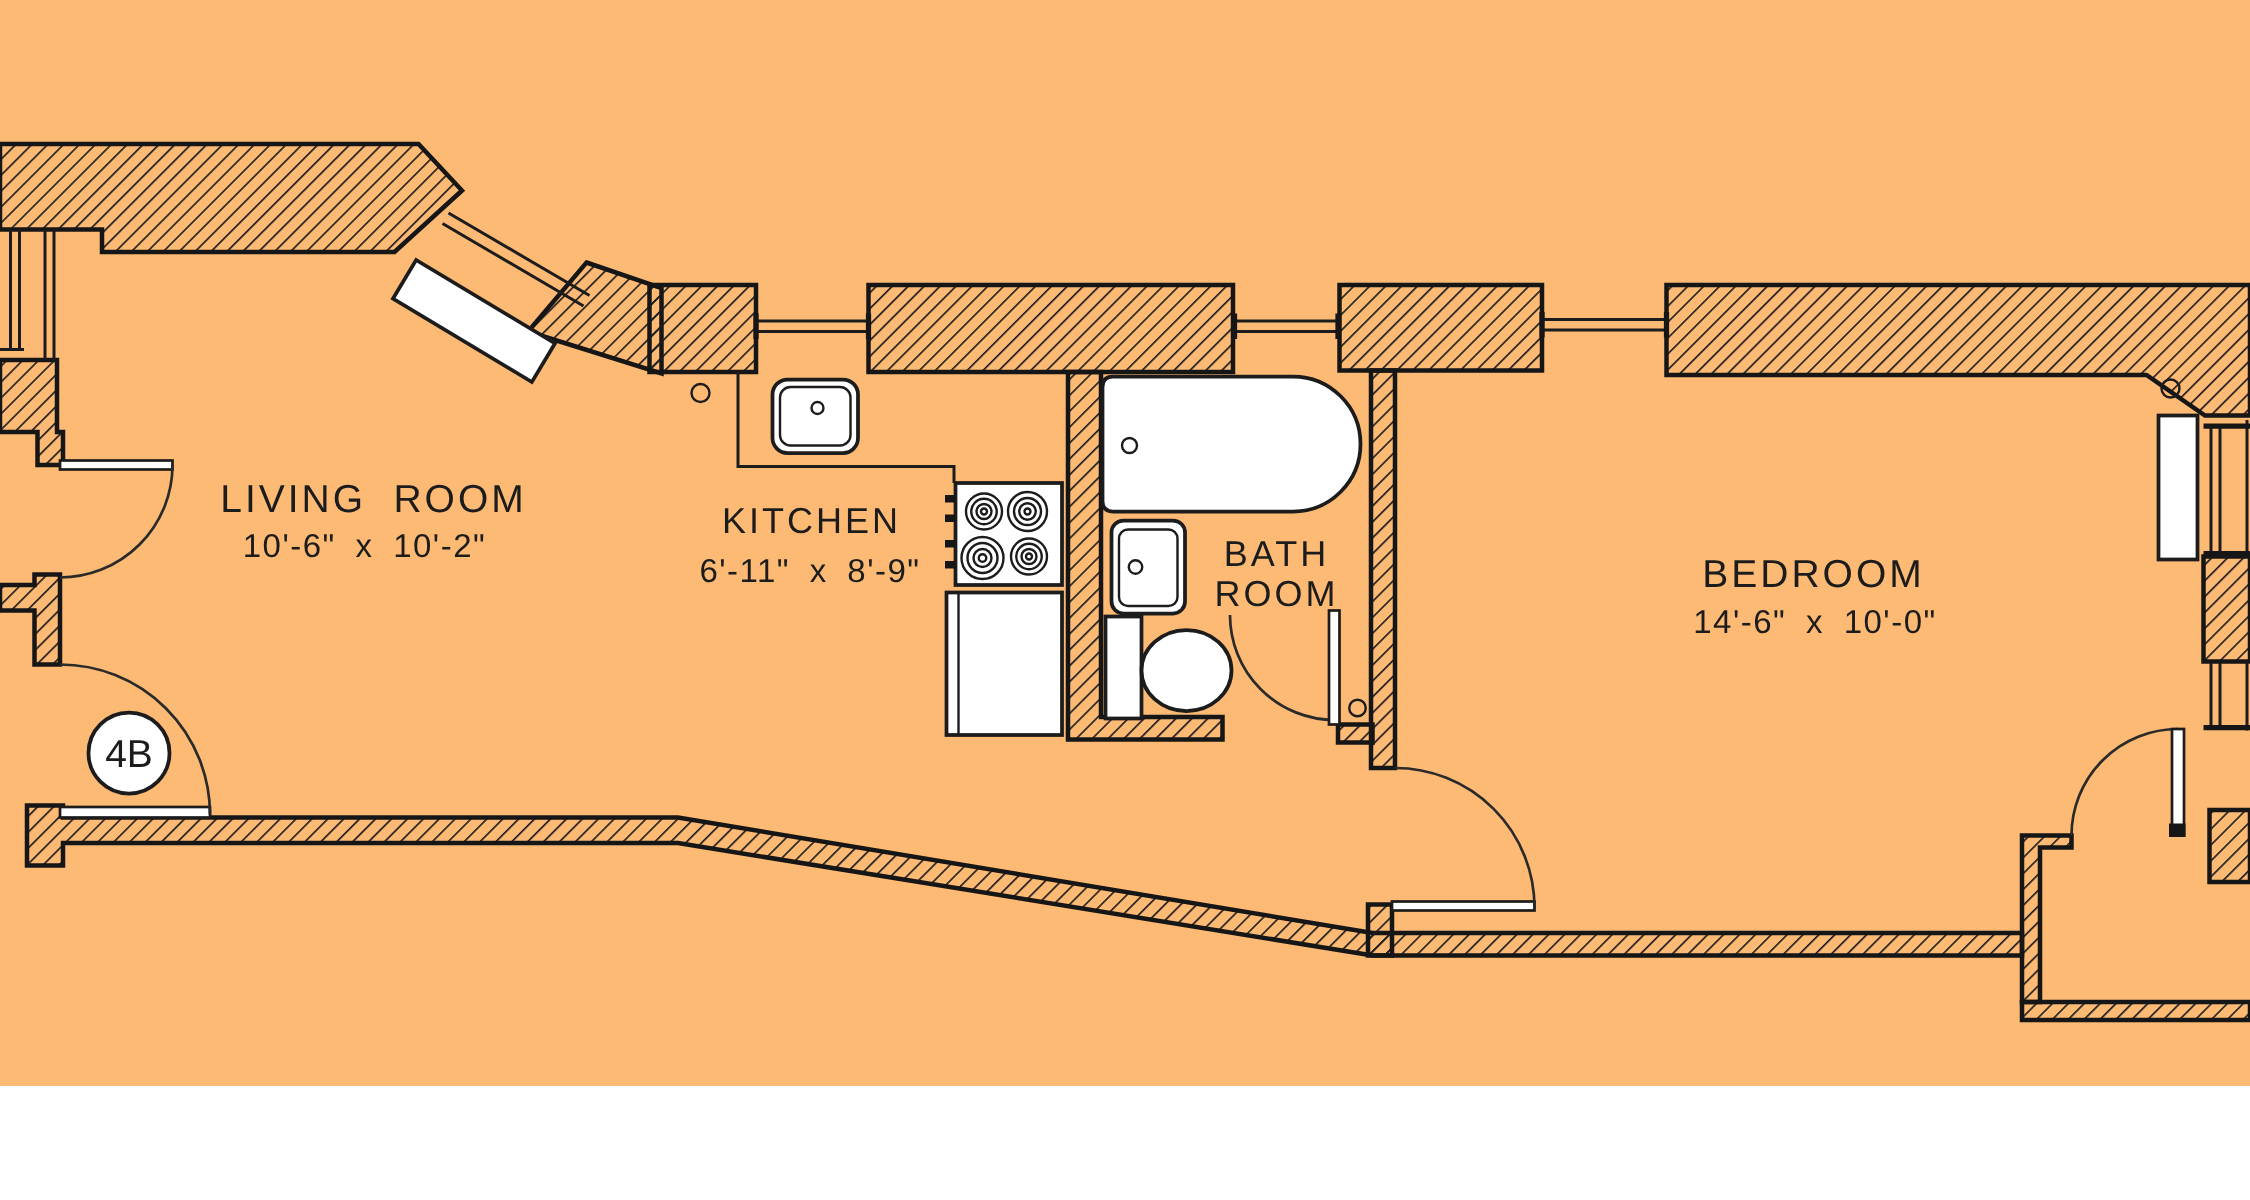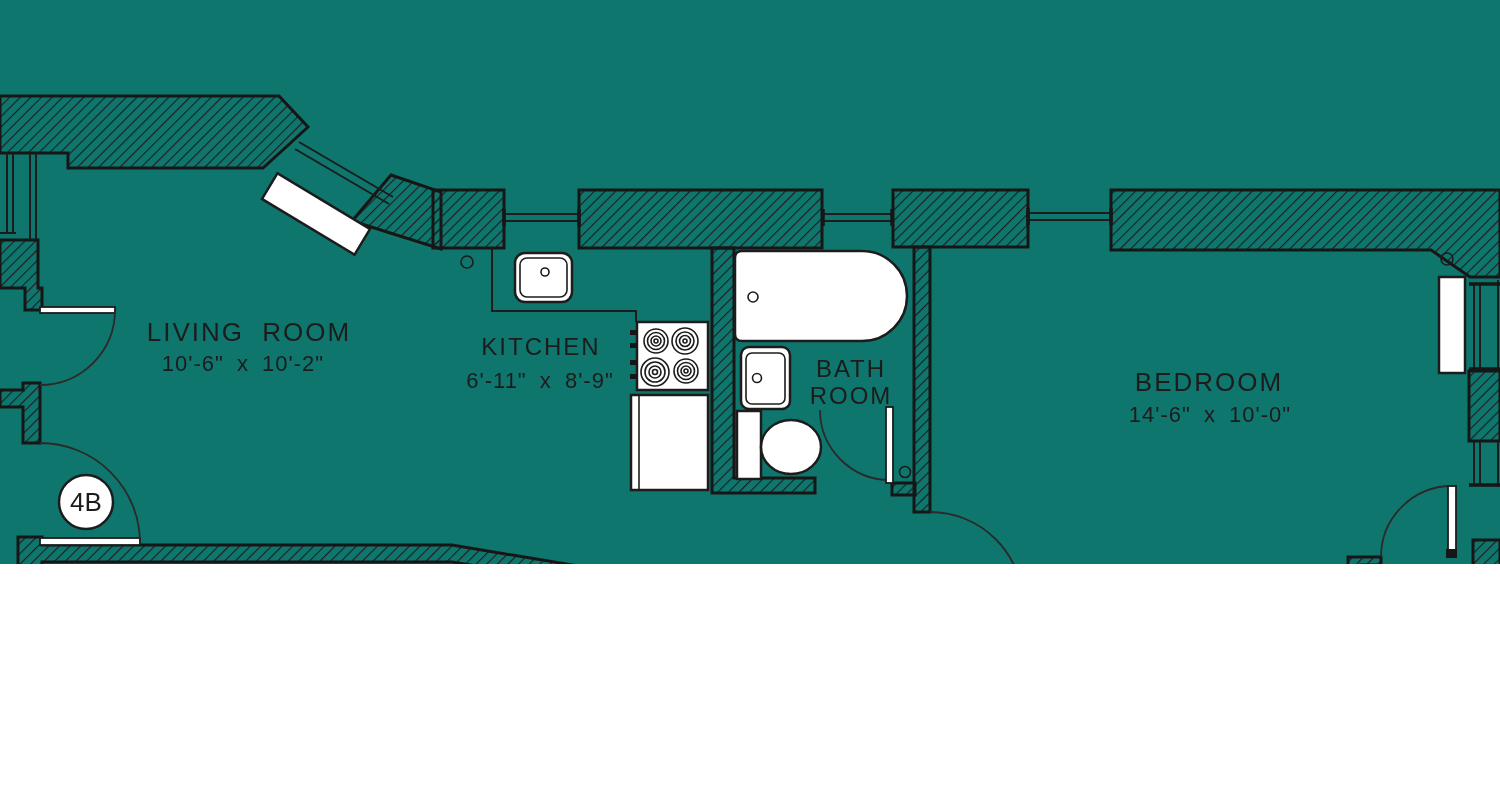--- a/index.html
+++ b/index.html
@@ -1,16 +1,16 @@
 <!DOCTYPE html>
 <html><head>
 <meta charset="utf-8">
 <style>
   html,body{margin:0;padding:0;background:#ffffff;}
-  .stage{width:1500px;height:564px;background:#0f766e;overflow:hidden;}
+  .stage{width:1500px;height:724px;background:#fdba74;overflow:hidden;}
   svg{display:block;}
   .lbl{font-family:"Liberation Sans", sans-serif; fill:#1c1c1c; letter-spacing:2px;}
   .room-name{font-size:26px; word-spacing:9px;}
   .room-name-sm{font-size:24px;}
   .dims{font-size:22px; letter-spacing:1px; word-spacing:6px;}
   .unit{font-size:26px; letter-spacing:0;}
   .wall{fill:url(#hatch); stroke:#161616; stroke-width:3; stroke-linejoin:miter;}
   .fix{fill:#ffffff; stroke:#1c1c1c; stroke-width:2.5;}
   .fix-thin{fill:none; stroke:#1c1c1c; stroke-width:1.6;}
   .line2{stroke:#1c1c1c; stroke-width:2; fill:none;}

